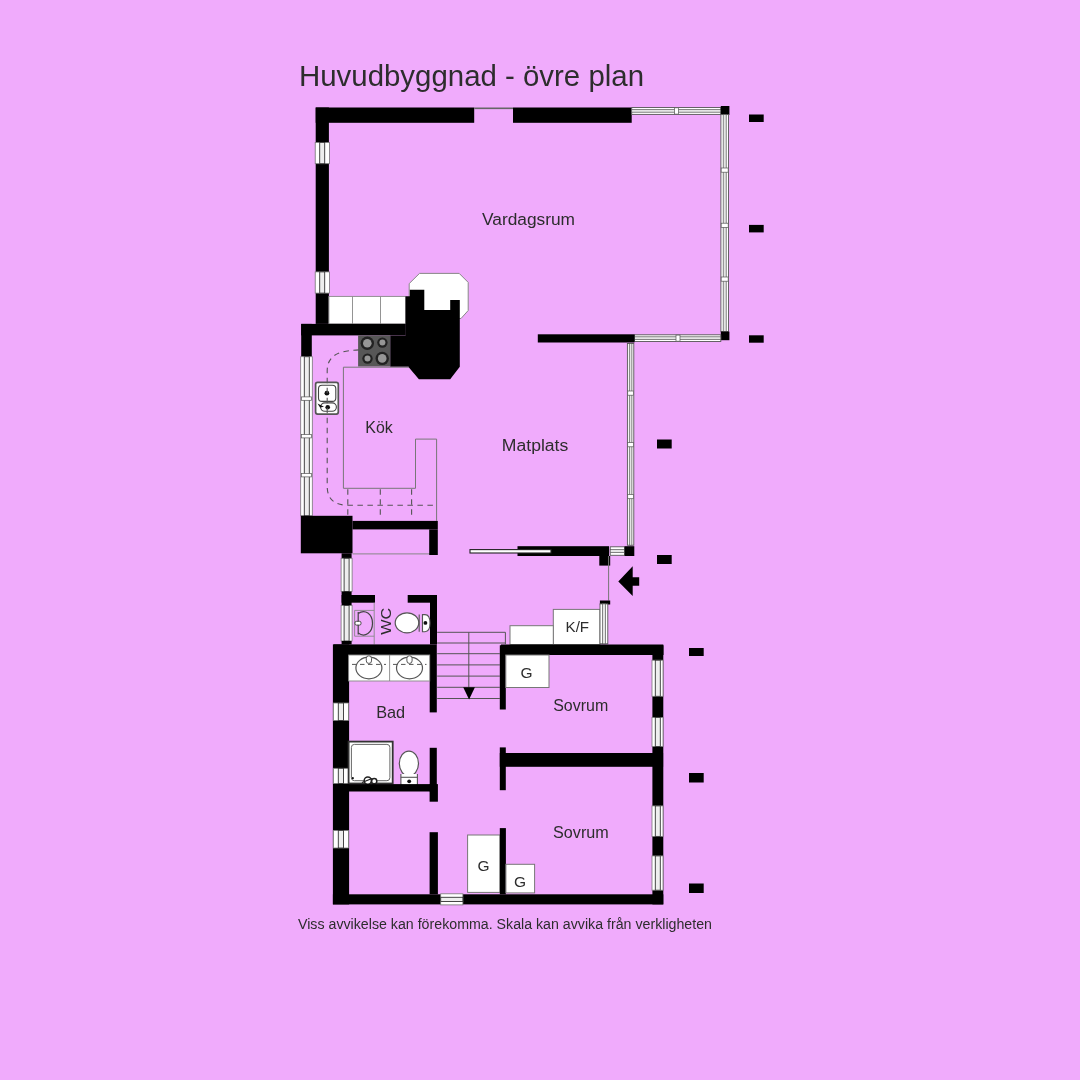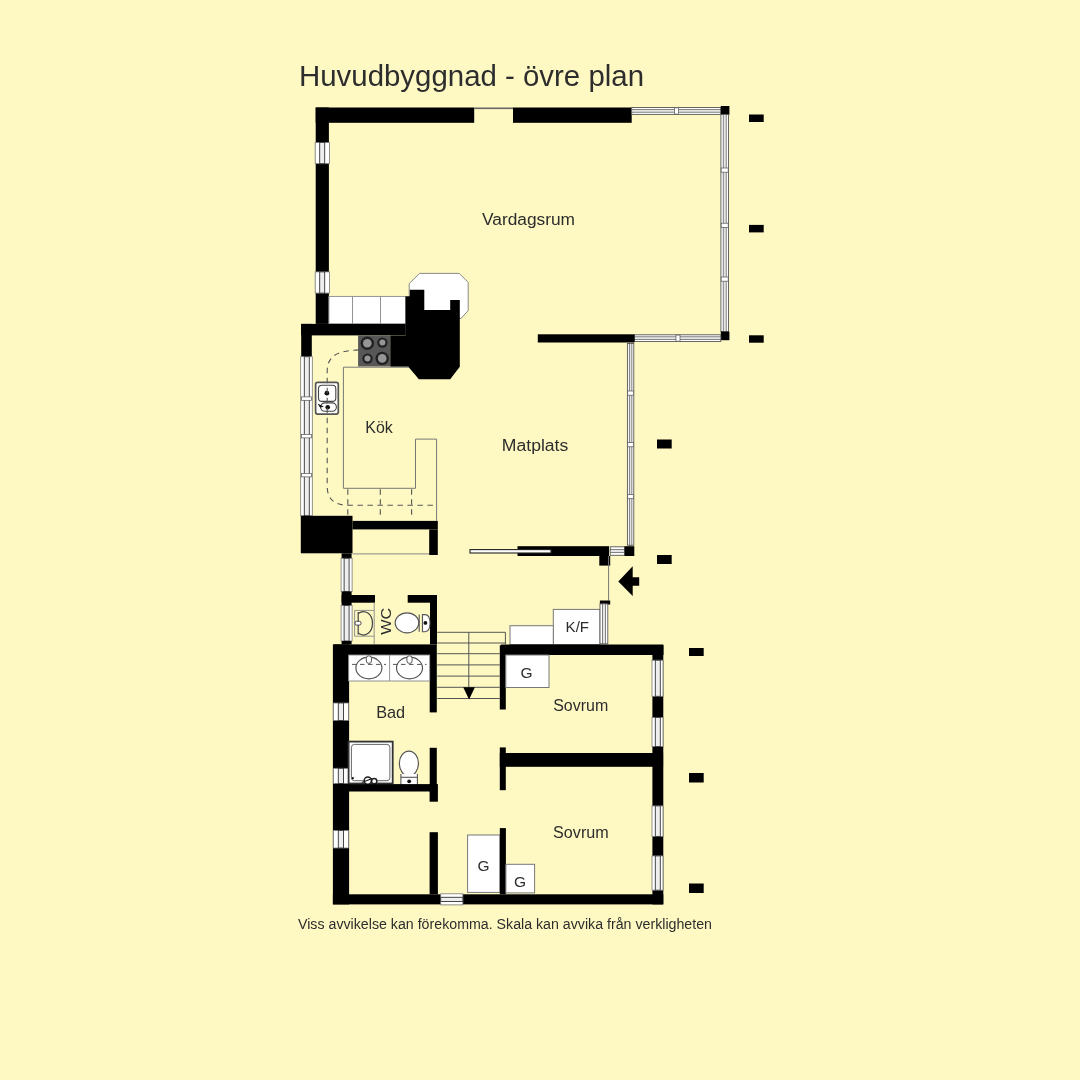--- a/index.html
+++ b/index.html
@@ -1,16 +1,16 @@
 <!DOCTYPE html>
 <html><head>
 <meta charset="utf-8">
 <style>
   html,body{margin:0;padding:0;background:#ffffff;}
-  .page{width:1080px;height:1080px;position:relative;background:#fef9c3;overflow:hidden;}
+  .page{width:1080px;height:1080px;position:relative;background:#f0abfc;overflow:hidden;}
   svg{position:absolute;left:0;top:0;}
   text{font-family:"Liberation Sans",sans-serif;fill:#2d2d2d;-webkit-font-smoothing:antialiased;}
 </style>
 </head>
 <body>
 <div class="page">
 <svg width="1080" height="1080" viewBox="0 0 1080 1080">
 
 <text x="299" y="86" font-size="30" textLength="345" lengthAdjust="spacingAndGlyphs">Huvudbyggnad - övre plan</text>
 

